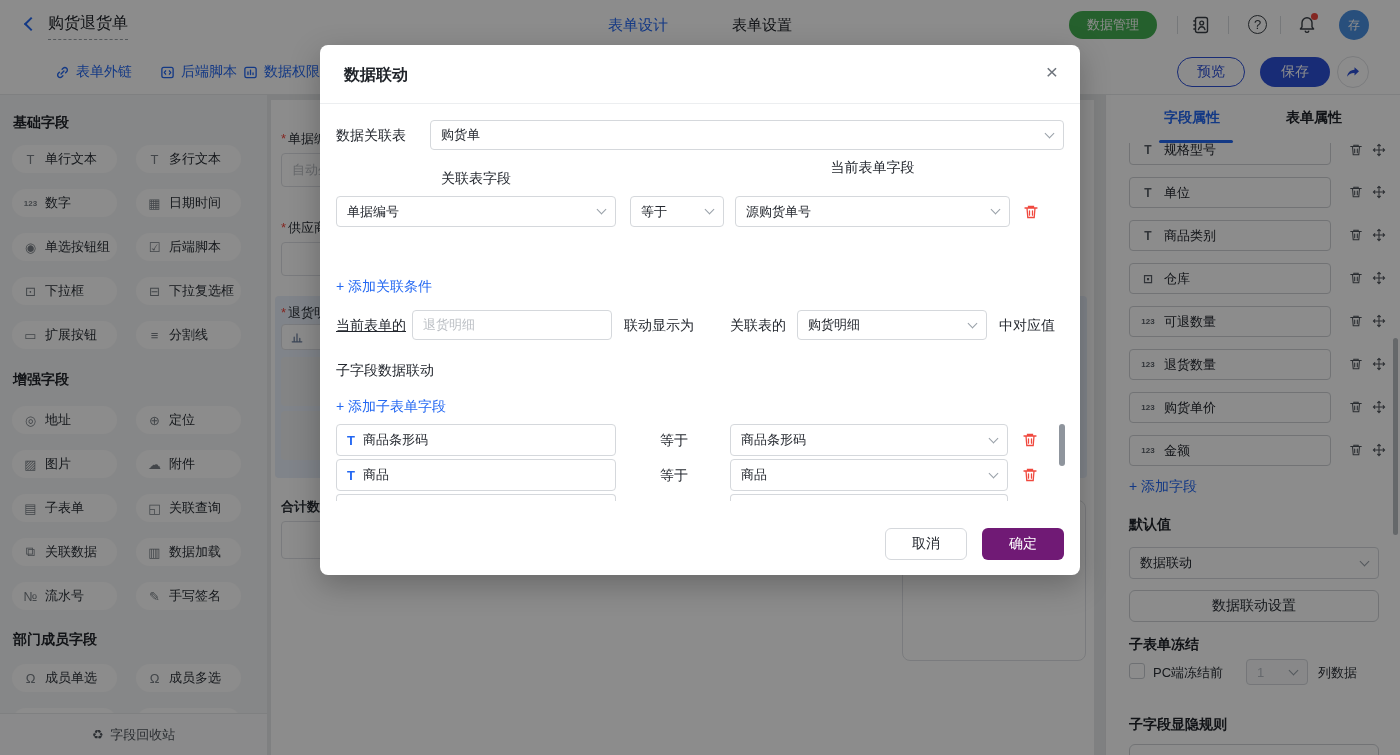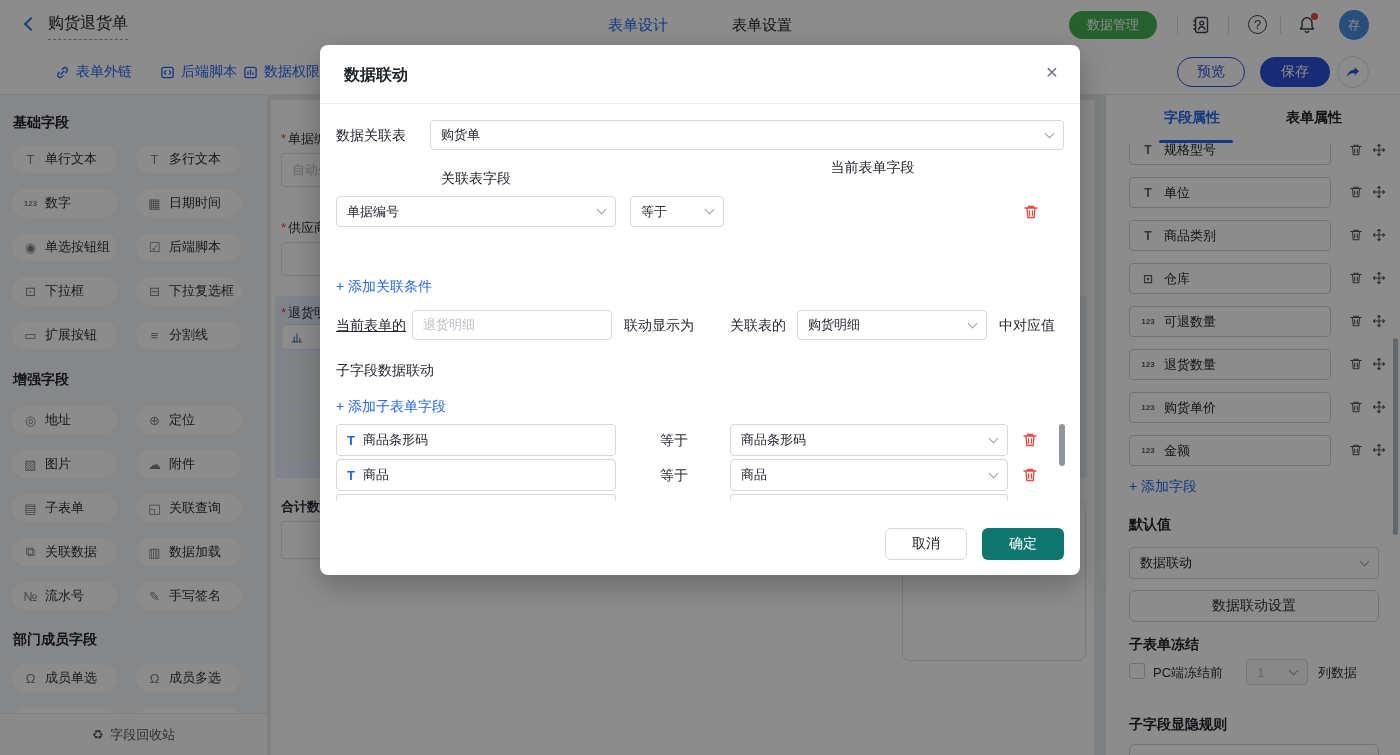--- a/index.html
+++ b/index.html
@@ -69,21 +69,21 @@
   #modal-title { position:absolute; left:24px; top:20px; font-size:16px; font-weight:700; color:#20242a; }
   #modal-close { position:absolute; right:22px; top:16px; font-size:21px; color:#6e747c; cursor:pointer; line-height:1; }
   #modal-divider { position:absolute; left:0; top:58px; width:760px; height:1px; background:#eceef0; }
   .m-label { position:absolute; font-size:14px; color:#23272e; }
   .m-colhdr { position:absolute; font-size:14px; color:#23272e; text-align:center; }
   .fieldbox { position:absolute; height:32px; border:1px solid #d5d8dc; border-radius:4px; background:#fff; display:flex; align-items:center; gap:8px; padding:0 10px; font-size:13px; }
   .fieldbox .t { color:#2468f2; font-weight:700; font-size:13px; }
   .trash { color:#f0483e; cursor:pointer; }
   .m-btn { position:absolute; width:82px; height:32px; border-radius:6px; font-size:14px; display:flex; align-items:center; justify-content:center; cursor:pointer; }
   #cancel-btn { border:1px solid #d5d8dc; background:#fff; color:#23272e; }
-  #ok-btn { background:#0f766e; color:#fff; }
+  #ok-btn { background:#701a75; color:#fff; }
   .sliver { position:absolute; height:7px; border:1px solid #d5d8dc; border-bottom:none; border-radius:4px 4px 0 0; background:#fff; }
 </style>
 </head>
 <body>
 
 <div id="topbar" class="abs">
   <div class="abs" style="left:26px;top:19px;">
       <span class="chev-left" style="display:block"></span>
     </div>
   <span id="title" class="abs" style="left:48px;top:13px;">购货退货单</span>
@@ -461,20 +461,24 @@
   <span class="m-colhdr" style="left:415px;top:114px;width:275px;">当前表单字段</span>
 
   <div class="sel abs" style="left:16px;top:151px;width:280px;height:31px;">
     <span>单据编号</span>
       <span class="chev"></span>
   </div>
   <div class="sel abs" style="left:310px;top:151px;width:94px;height:31px;">
     <span>等于</span>
       <span class="chev"></span>
   </div>
+  <div class="sel abs" style="left:415px;top:151px;width:275px;height:31px;">
+    <span>源购货单号</span>
+      <span class="chev"></span>
+  </div>
   <span class="abs trash" style="left:703px;top:159px;">
     <svg width="16" height="16" viewBox="0 0 16 16" fill="none" stroke="currentColor" stroke-width="1.3" stroke-linecap="round">
         <path d="M2 4h12M5.5 4V2.5h5V4M4 4l.8 9.5h6.4L12 4M6.5 6.8v4.4M9.5 6.8v4.4"></path>
       </svg>
     </span>
 
   <span class="abs link" style="left:16px;top:233px;">+ 添加关联条件</span>
 
   <span class="m-label" style="left:16px;top:272px;text-decoration:underline;">当前表单的</span>
   <div class="sel abs" style="left:92px;top:265px;width:200px;height:30px;color:#bbbfc4;">退货明细</div>

